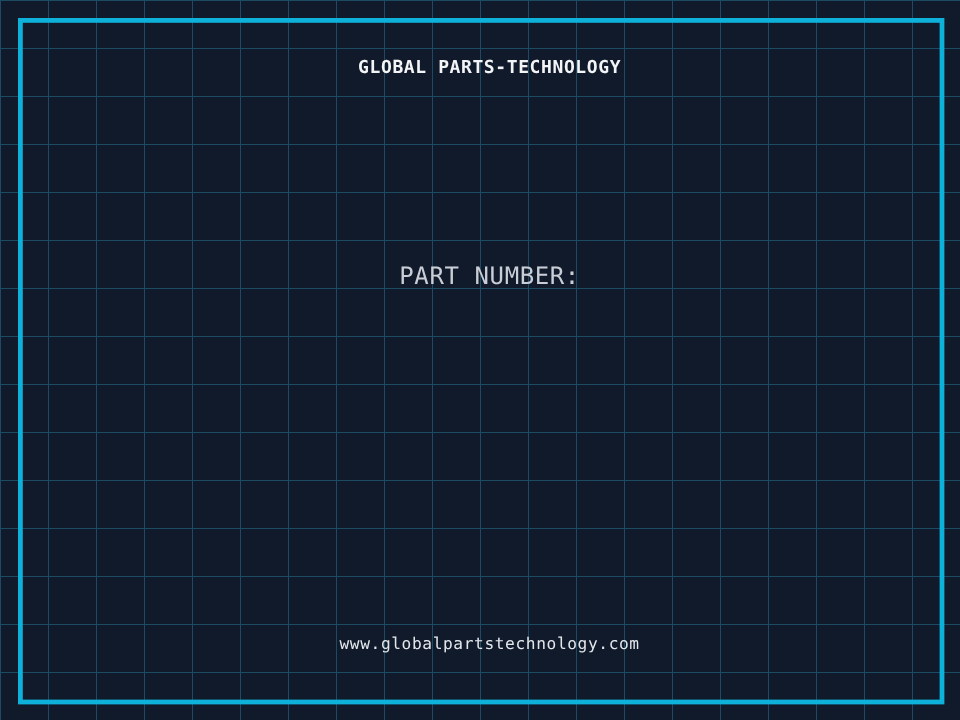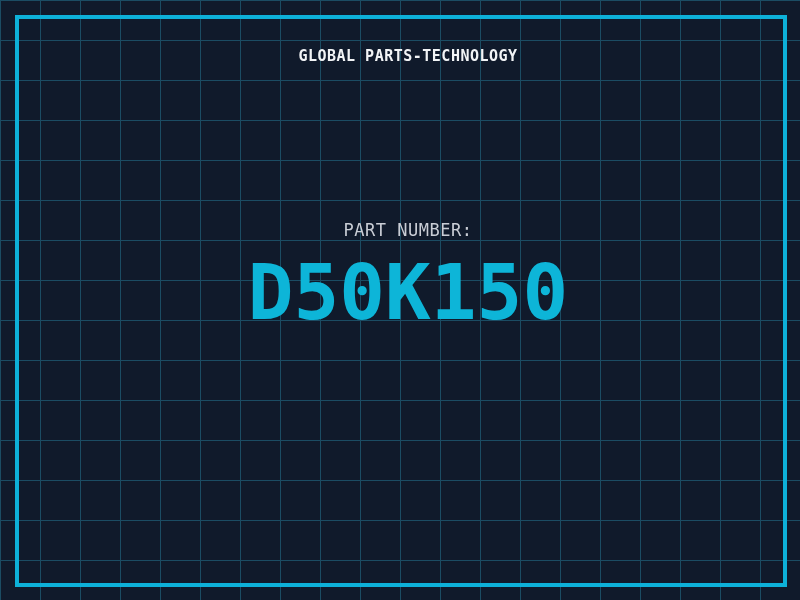--- a/index.html
+++ b/index.html
@@ -50,21 +50,21 @@
   }
   .certification-line {
     top: 80px;
     font-size: 14px;
     line-height: 16px;
     letter-spacing: 0.5px;
     color: var(--accent-cyan);
   }
   .part-label {
     top: 221px;
-    font-size: 17px;
+    font-size: 20px;
     line-height: 18px;
     letter-spacing: 0.5px;
     color: var(--label);
   }
   .part-number {
     top: 248px;
     font-size: 76px;
     line-height: 90px;
     font-weight: bold;
     color: var(--part-number);
@@ -81,15 +81,15 @@
 <body>
 
 <div class="screen">
   <div class="frame"></div>
 
   <div class="text-line company-name">GLOBAL PARTS-TECHNOLOGY</div>
 
 
   <div class="text-line part-label">PART NUMBER:</div>
 
-  <div class="text-line part-number">D50K150</div>
 
+  <div class="text-line website">www.globalpartstechnology.com</div>
 </div>
 
 </body></html>

